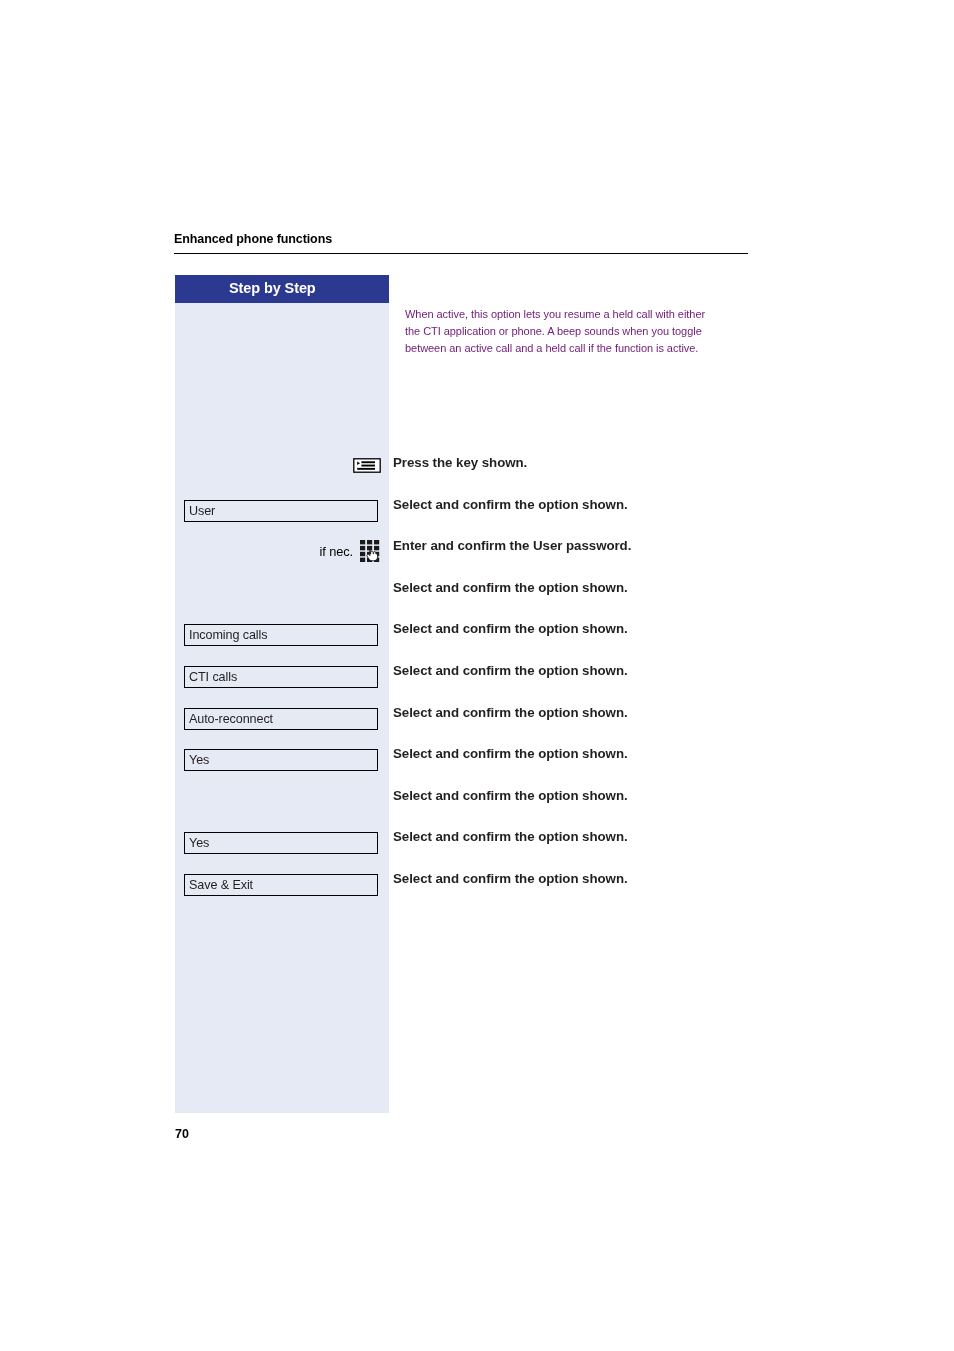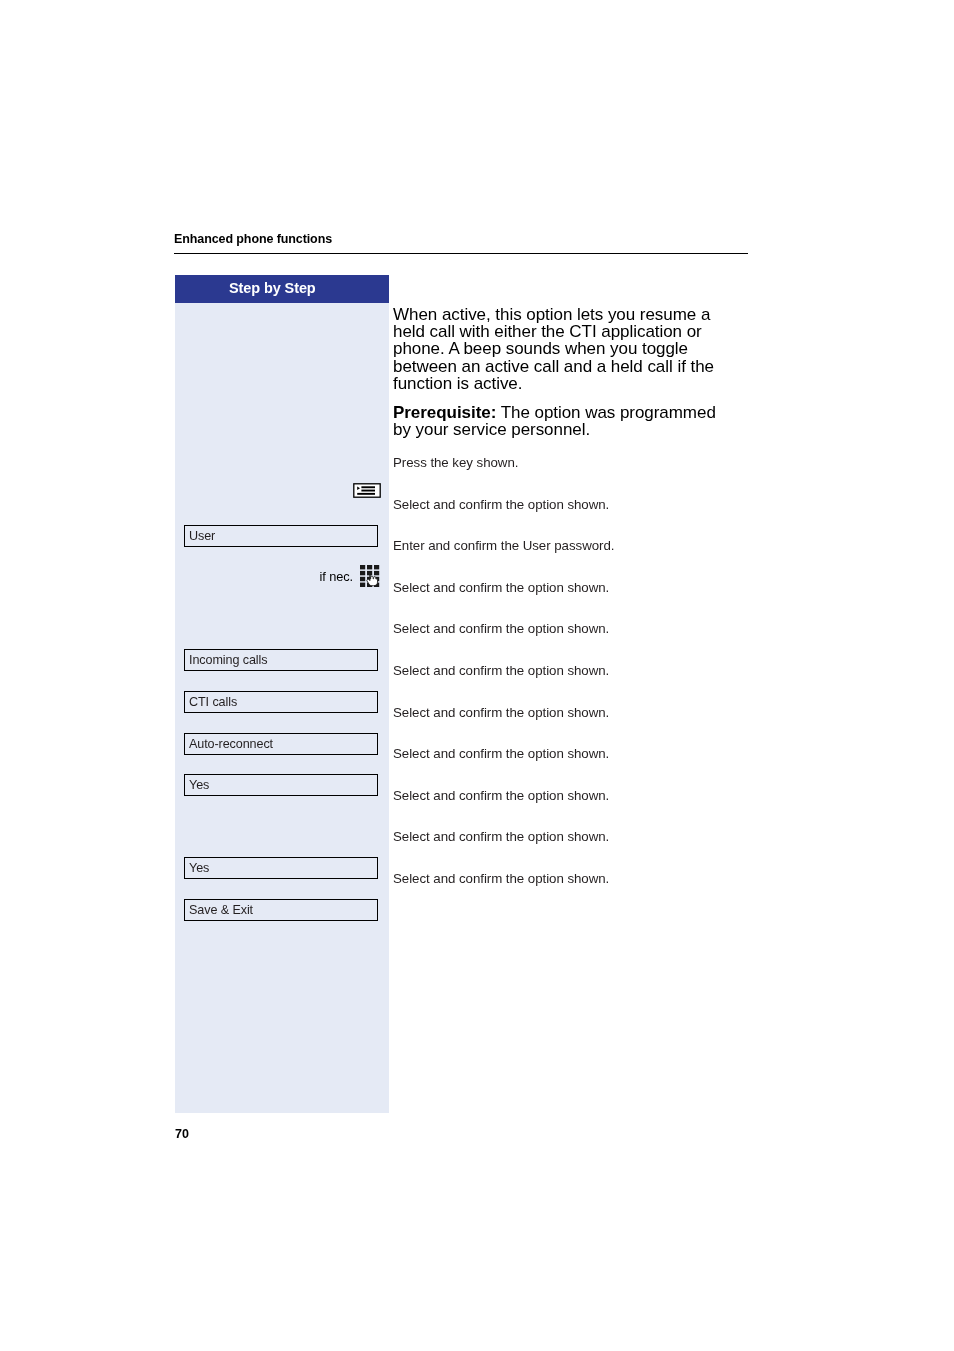--- a/index.html
+++ b/index.html
@@ -83,24 +83,24 @@
   }
   .section-heading {
     font-size: 13.5px;
     font-weight: bold;
     color: #2b3990;
     line-height: 17px;
     letter-spacing: -0.1px;
     margin: 0 0 11px 0;
   }
   .para {
-    font-size: 17px;
+    font-size: 11px;
     line-height: 17.2px;
-    color: #000000;
-    margin: 0 0 12px 0;
+    color: #701a75;
+    margin: 0 0 12px 12px;
     letter-spacing: -0.05px;
   }
   .para b { font-weight: bold; }
 
   
   .rows {
     position: absolute;
     left: 175px;
     top: 448px;
     width: 560px;
@@ -109,32 +109,32 @@
     position: relative;
     height: 41.6px;
   }
   
   .row-left {
     position: absolute;
     left: 0;
     top: 0;
     width: 214px;
     height: 41.6px;
-    margin-top: 25px;
   }
   .row-right {
     position: absolute;
     left: 218px;
     top: 0;
     width: 340px;
     font-size: 13.3px;
     line-height: 17px;
     color: #231f20;
     letter-spacing: -0.05px;
     white-space: nowrap;
+    font-weight: bold;
   }
 
   
   .opt-box {
     position: absolute;
     left: 9px;
     top: 4px;
     width: 194px;
     height: 22px;
     border: 1.8px solid #000000;
@@ -202,21 +202,20 @@
   </div>
 
   <div class="sidebar">
     <div class="sidebar-title">
       <span>Step by Step</span>
     </div>
   </div>
 
   <div class="content">
     <p class="para">When active, this option lets you resume a held call with either the CTI application or phone. A beep sounds when you toggle between an active call and a held call if the function is active.</p>
-    <p class="para"><b>Prerequisite:</b> <span>The option was programmed by your service personnel.</span></p>
   </div>
 
   <div class="rows">
 
     <div class="row">
       <div class="row-left">
         <span class="icon-menu-key">
           <svg viewBox="0 0 28 15" width="28" height="15">
             <rect x="0.8" y="0.8" width="26.4" height="13.4" fill="#ffffff" stroke="#000000" stroke-width="1.3"></rect>
             <path d="M4.2 3.4 L7.0 5.2 L4.2 7.0 Z" fill="#000000"></path>

